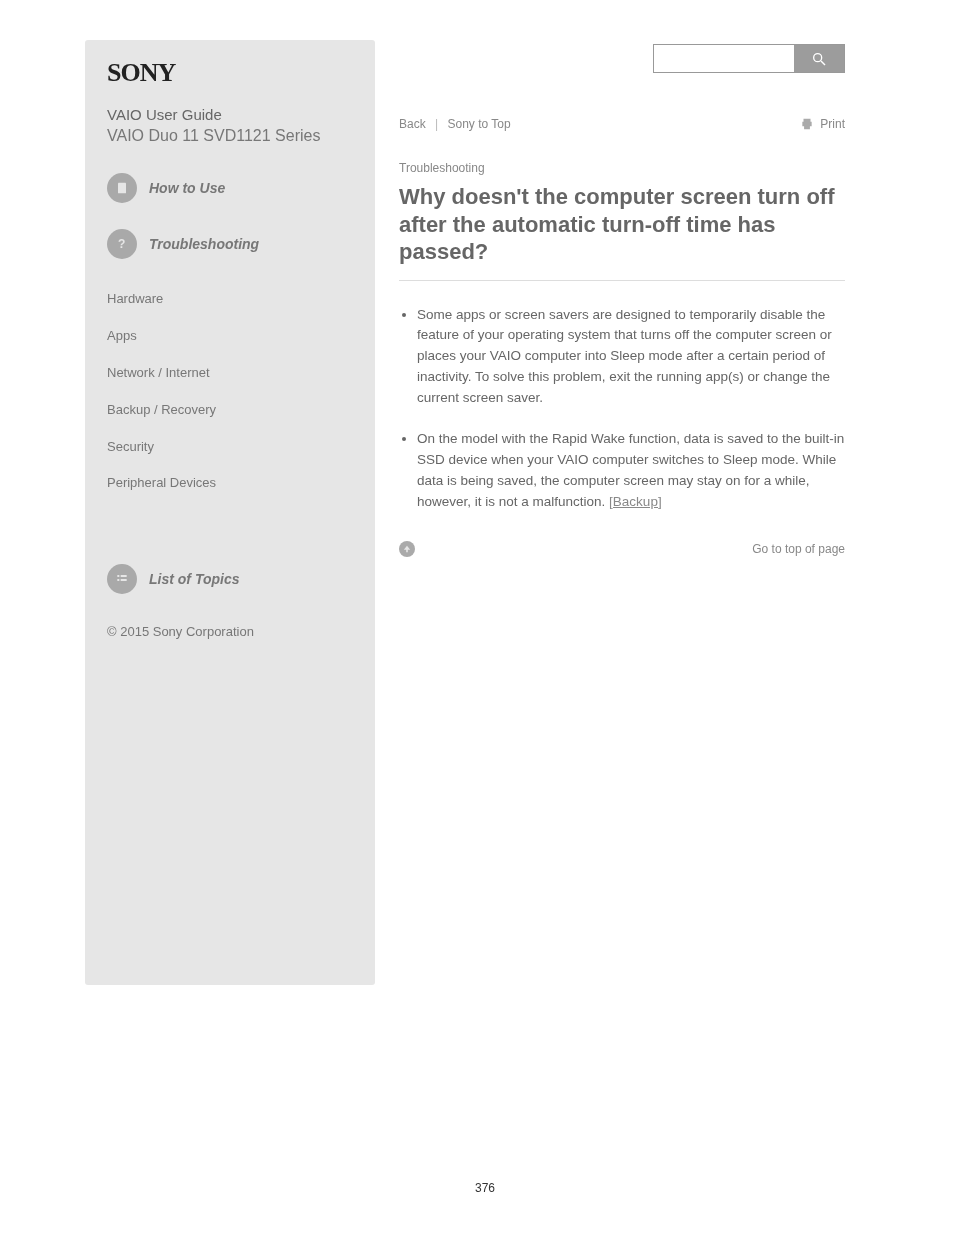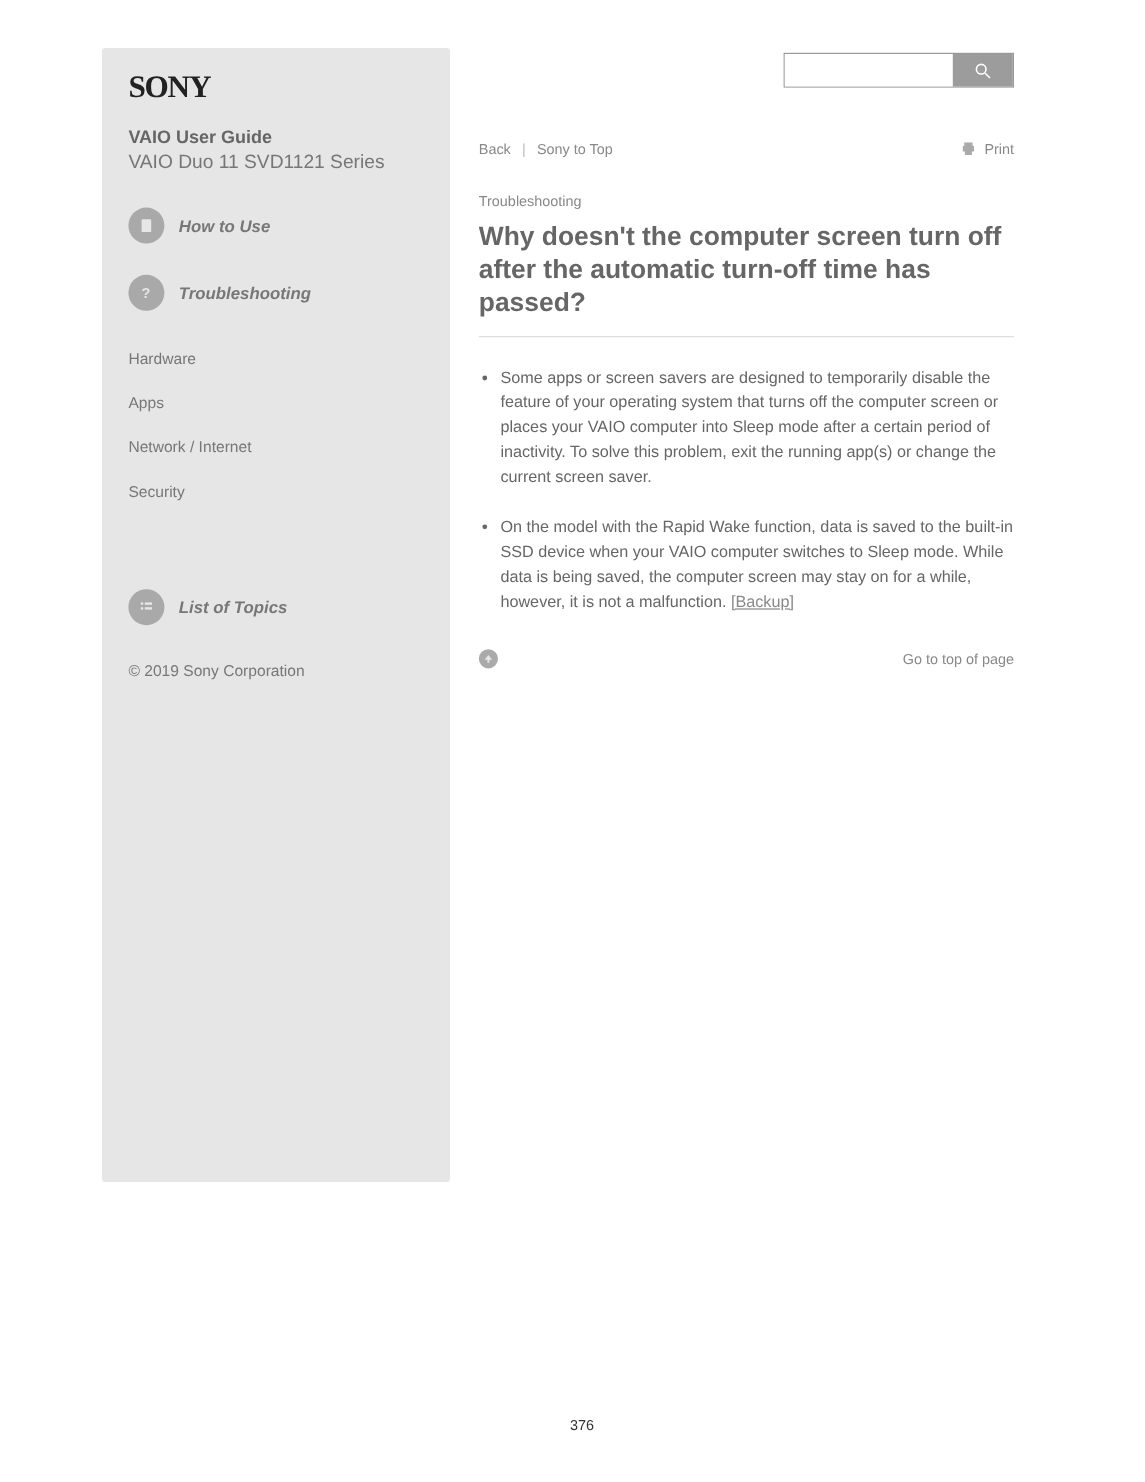--- a/index.html
+++ b/index.html
@@ -1,21 +1,21 @@
 <!DOCTYPE html>
 <html><head>
 <meta charset="utf-8">
 <style>
   * { margin: 0; padding: 0; box-sizing: border-box; }
   body { font-family: Arial, Helvetica, sans-serif; font-size: 13px; color: #555; background: #fff; }
   .page { width: 816px; margin: 0 auto; position: relative; min-height: 1235px; border-radius: 10px; }
   .container { display: flex; padding: 40px 40px 0 16px; }
   .sidebar { width: 290px; background: #e6e6e6; padding: 18px 22px 40px 22px; min-height: 945px; border-radius: 3px; }
   .logo { font-family: "Times New Roman", serif; font-size: 26px; font-weight: bold; letter-spacing: -1px; color: #222; margin-bottom: 6px; }
-  .prod-title { font-size: 15px; font-weight: bold; color: #666; margin-top: 18px; }
+  .prod-title { font-size: 15px; font-weight: normal; color: #666; margin-top: 18px; }
   .prod-name { font-size: 16px; color: #777; margin-top: 4px; margin-bottom: 28px; }
   .nav-item { display: flex; align-items: center; gap: 12px; margin-bottom: 26px; cursor: pointer; }
   .nav-icon { width: 30px; height: 30px; border-radius: 50%; background: #a9a9a9; display: flex; align-items: center; justify-content: center; flex-shrink: 0; }
   .nav-icon svg { width: 16px; height: 16px; fill: #e6e6e6; }
   .nav-label { font-size: 14px; font-weight: bold; color: #777; font-style: italic; }
   .group { margin-top: 28px; }
   .group-item { font-size: 13px; color: #777; padding: 4px 0 4px 0; margin-bottom: 12px; cursor: pointer; line-height: 1.3; }
   .bottom-group { margin-top: 68px; }
   .main { flex: 1; padding-left: 24px; position: relative; }
   .search-row { display: flex; justify-content: flex-end; margin-bottom: 44px; margin-top: 4px;}
@@ -64,36 +64,38 @@
               <text x="6" y="18" font-size="18" font-weight="bold" fill="#e6e6e6">?</text>
             </svg>
         </span>
         <span class="nav-label">Troubleshooting</span>
       </div>
 
       <div class="group">
         <div class="group-item">Hardware</div>
         <div class="group-item">Apps</div>
         <div class="group-item">Network / Internet</div>
+        <div class="group-item">Backup / Recovery</div>
         <div class="group-item">Security</div>
+        <div class="group-item">Peripheral Devices</div>
       </div>
 
       <div class="bottom-group">
         <div class="nav-item">
           <span class="nav-icon">
             <svg viewBox="0 0 24 24">
                 <rect x="5" y="6" width="3" height="3"></rect>
                 <rect x="10" y="6" width="9" height="3"></rect>
                 <rect x="5" y="12" width="3" height="3"></rect>
                 <rect x="10" y="12" width="9" height="3"></rect>
               </svg>
           </span>
           <span class="nav-label">List of Topics</span>
         </div>
-        <div class="group-item" style="margin-top:14px;">© 2019 Sony Corporation</div>
+        <div class="group-item" style="margin-top:14px;">© 2015 Sony Corporation</div>
       </div>
     </aside>
 
     <main class="main">
       <div class="search-row">
         <div class="search-box">
           <input class="search-input" type="text" placeholder="" style="">
           <button class="search-btn">
             <svg viewBox="0 0 24 24">
                 <circle cx="10" cy="10" r="6"></circle>

